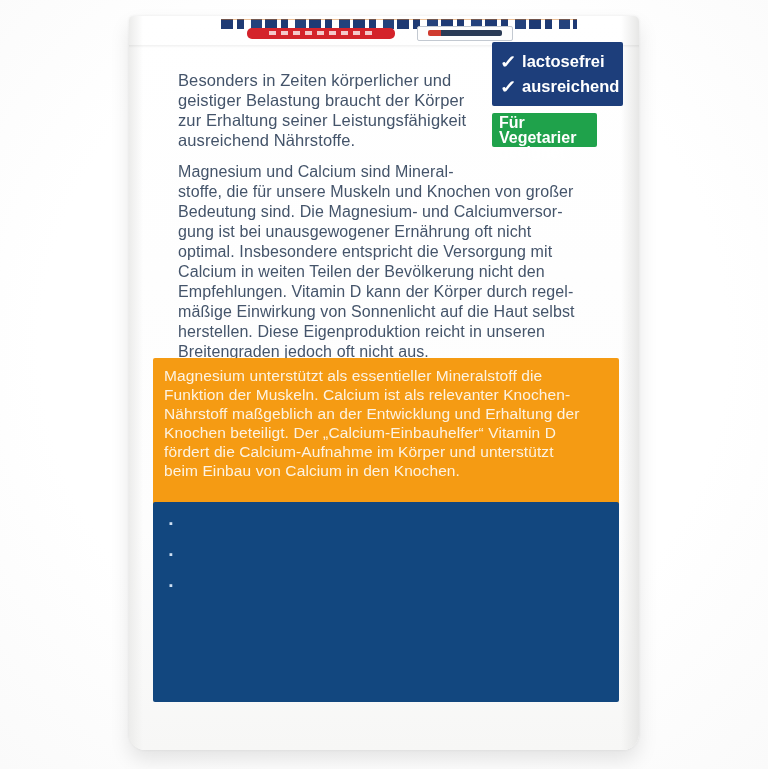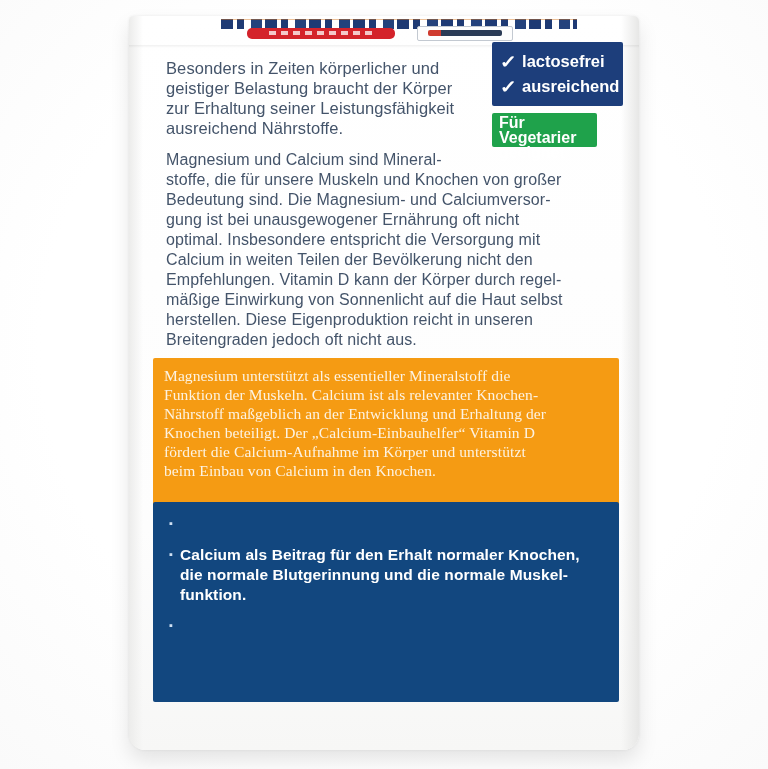--- a/index.html
+++ b/index.html
@@ -34,36 +34,36 @@
   .flap-red i{display:block;margin:3px auto 0;width:70%;height:4px;
     background:repeating-linear-gradient(90deg,rgba(255,255,255,.75) 0 7px,rgba(255,255,255,0) 7px 12px);}
   .flap-logo{position:absolute;left:288px;top:10px;width:94px;height:13px;
     background:#fdfdfd;border:1px solid #c3c9d1;border-radius:2px;}
   .flap-logo i{display:block;margin:3px 10px 0;height:6px;
     background:linear-gradient(90deg,#cf3a2e 0 18%,#2a3a55 18% 100%);border-radius:2px;}
   .crease{position:absolute;left:0;top:29px;width:100%;height:3px;
     background:linear-gradient(180deg,rgba(0,0,0,0.06),rgba(255,255,255,0));}
   
   .ml{white-space:pre-line;}
-  .para{position:absolute;margin:0;color:#44546a;}
+  .para{position:absolute;margin:12px;color:#44546a;}
   .p1{left:37px;top:42px;width:330px;font-size:16.5px;line-height:20px;letter-spacing:0.1px;}
   .p2{left:37px;top:134px;width:462px;font-size:16px;line-height:20px;letter-spacing:0.1px;}
   
   .badge-navy{position:absolute;left:363px;top:26px;width:131px;height:64px;
     background:#1d3e7b;border-radius:2px;color:#ffffff;
     display:flex;flex-direction:column;justify-content:center;gap:3px;padding-left:9px;box-sizing:border-box;}
   .badge-row{display:flex;align-items:center;gap:6px;font-size:16.5px;font-weight:bold;}
   .ck{font-size:18px;font-weight:bold;transform:scaleX(1.15);}
   .badge-green{position:absolute;left:363px;top:97px;width:105px;height:34px;
     background:#1fa24b;border-radius:2px;color:#ffffff;
     font-size:16px;font-weight:bold;line-height:15px;
     padding:2px 0 0 7px;box-sizing:border-box;}
   
   .orange-box{position:absolute;left:24px;top:342px;width:466px;height:150px;
-    background:#f59b13;border-radius:2px;box-sizing:border-box;padding:8px 11px;font-family:Liberation Serif, serif;}
+    background:#f59b13;border-radius:2px;box-sizing:border-box;padding:8px 11px;}
   .orange-box p{margin:0;color:#fdf3e2;font-size:15.5px;line-height:19px;font-weight:500;letter-spacing:0.1px;}
   
   .claims-box{position:absolute;left:24px;top:486px;width:466px;height:200px;
     background:#12477f;border-radius:2px;box-sizing:border-box;padding:12px 10px 0 10px;}
   .claim{display:flex;margin-bottom:11px;}
   .dot{width:17px;flex:0 0 17px;color:#cfe0f2;font-size:19px;line-height:20px;font-weight:bold;text-align:center;}
   .claim p{margin:0;color:#ffffff;font-size:15.5px;line-height:20px;font-weight:bold;letter-spacing:0.1px;}
 </style>
 </head>
 <body>
@@ -122,22 +122,19 @@
 fördert die Calcium-Aufnahme im Körper und unterstützt
 beim Einbau von Calcium in den Knochen.</p>
     </div>
 
     <div class="claims-box">
       <div class="claim">
         <span class="dot">·</span>
       </div>
       <div class="claim">
         <span class="dot">·</span>
-        <p class="ml">Calcium als Beitrag für den Erhalt normaler Knochen,
-die normale Blutgerinnung und die normale Muskel-
-funktion.</p>
       </div>
       <div class="claim">
         <span class="dot">·</span>
       </div>
     </div>
   </div>
 </div>
 
 </body></html>

